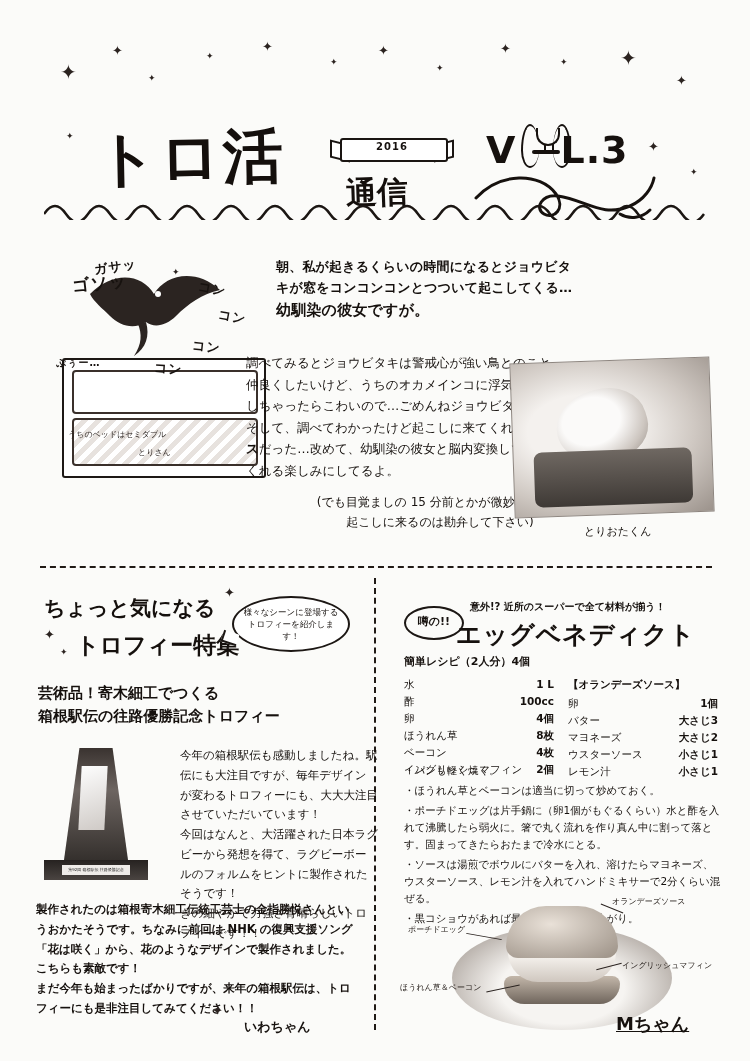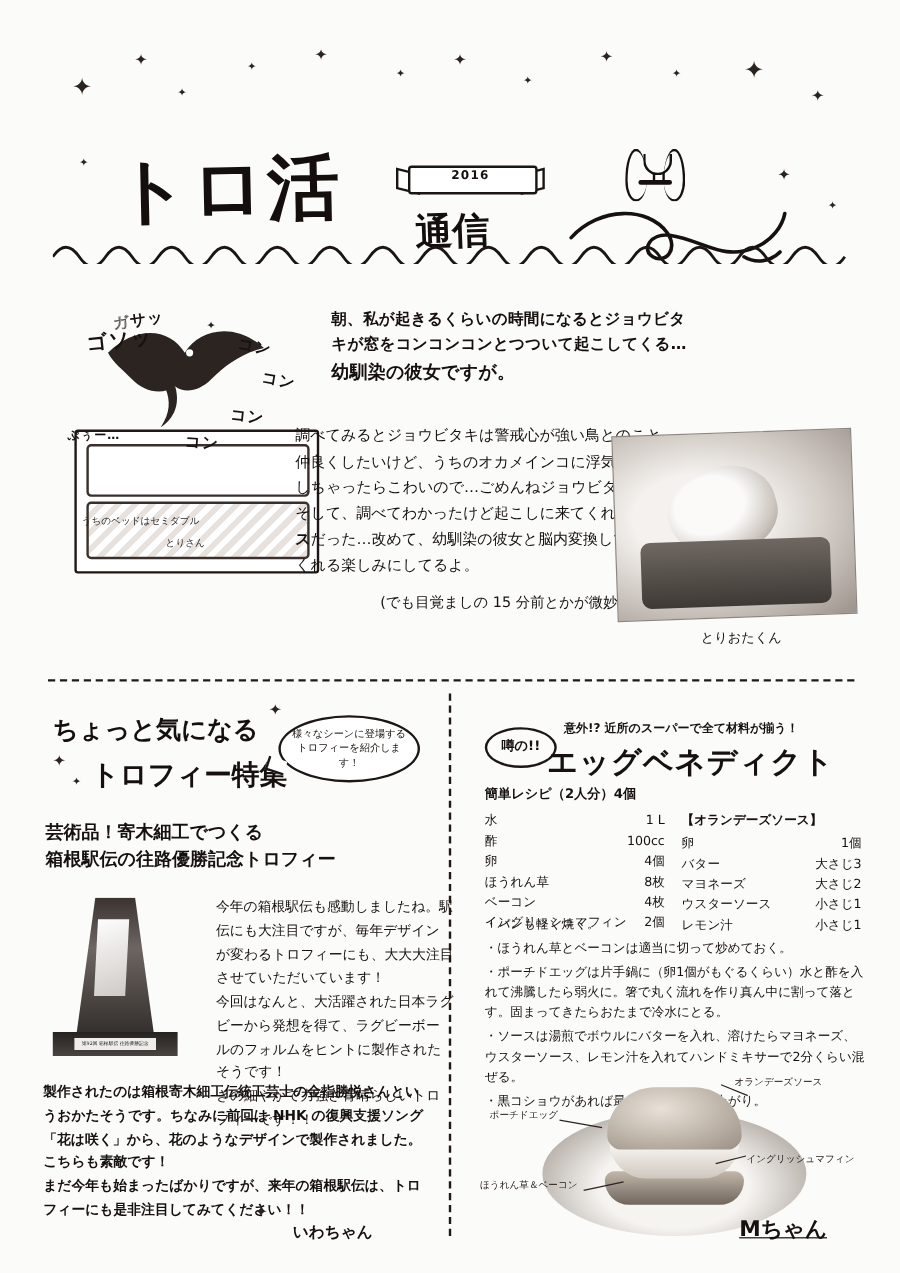--- a/index.html
+++ b/index.html
@@ -415,21 +415,21 @@
     position: absolute;
     left: 404px; top: 676px;
     width: 314px;
     font-size: 10.5px;
     line-height: 1.62;
   }
   .ing-cols { display: flex; gap: 14px; }
   .ing-col { flex: 1; }
   .ing-row { display: flex; justify-content: space-between; }
   .ing-row .nm { white-space: nowrap; }
-  .ing-row .qt { white-space: nowrap; }
+  .ing-row .qt { white-space: nowrap; font-weight: bold; }
   .ing-head { font-weight: bold; margin-bottom: 2px; }
   .steps {
     position: absolute;
     left: 404px; top: 762px;
     width: 318px;
     font-size: 10.5px;
     line-height: 1.62;
   }
   .steps div { margin-bottom: 3px; }
   .food-photo {
@@ -510,20 +510,23 @@
     <div class="logo-main">トロ活</div>
     <div class="logo-sub">通信</div>
 
     <div class="ribbon">
       <div class="tail-l"></div>
       <div class="tail-r"></div>
       <div class="band"></div>
       <div class="year">2016</div>
     </div>
 
+    <div class="vol">
+      <span>V</span><span class="gap"></span><span>L.3</span>
+    </div>
 
     <div class="trophy-badge">
       <div class="leaf-l"></div>
       <div class="leaf-r"></div>
       <div class="cup"></div>
       <div class="base"></div>
     </div>
 
     <svg class="swirl" viewBox="0 0 190 58">
       <path d="M6 30 C 30 4, 70 4, 86 26 C 96 40, 84 52, 74 46 C 64 40, 72 26, 88 28 C 116 32, 132 50, 160 38 C 174 32, 182 20, 184 10" fill="none" stroke="#16110e" stroke-width="3" stroke-linecap="round"></path>
@@ -561,20 +564,21 @@
   <div class="article-body">
     <div>調べてみるとジョウビタキは警戒心が強い鳥とのこと。</div>
     <div>仲良くしたいけど、うちのオカメインコに浮気疑惑とかしちゃったらこわいので…ごめんねジョウビタキ。</div>
     <div>
       <span>そして、調べてわかったけど起こしに来てくれる子は</span><b>オス</b><span>だった…改めて、幼馴染の彼女と脳内変換して毎日来てくれる楽しみにしてるよ。</span>
     </div>
   </div>
 
   <div class="article-note">
     <div>(でも目覚ましの 15 分前とかが微妙な時間に</div>
+    <div>起こしに来るのは勘弁して下さい)</div>
   </div>
 
 
   <div class="parrot-photo">
     <div class="photo-frame">
       <div class="blob1"></div>
       <div class="blob2"></div>
     </div>
   </div>
   <div class="caption" style="left:584px; top:524px;">とりおたくん</div>

